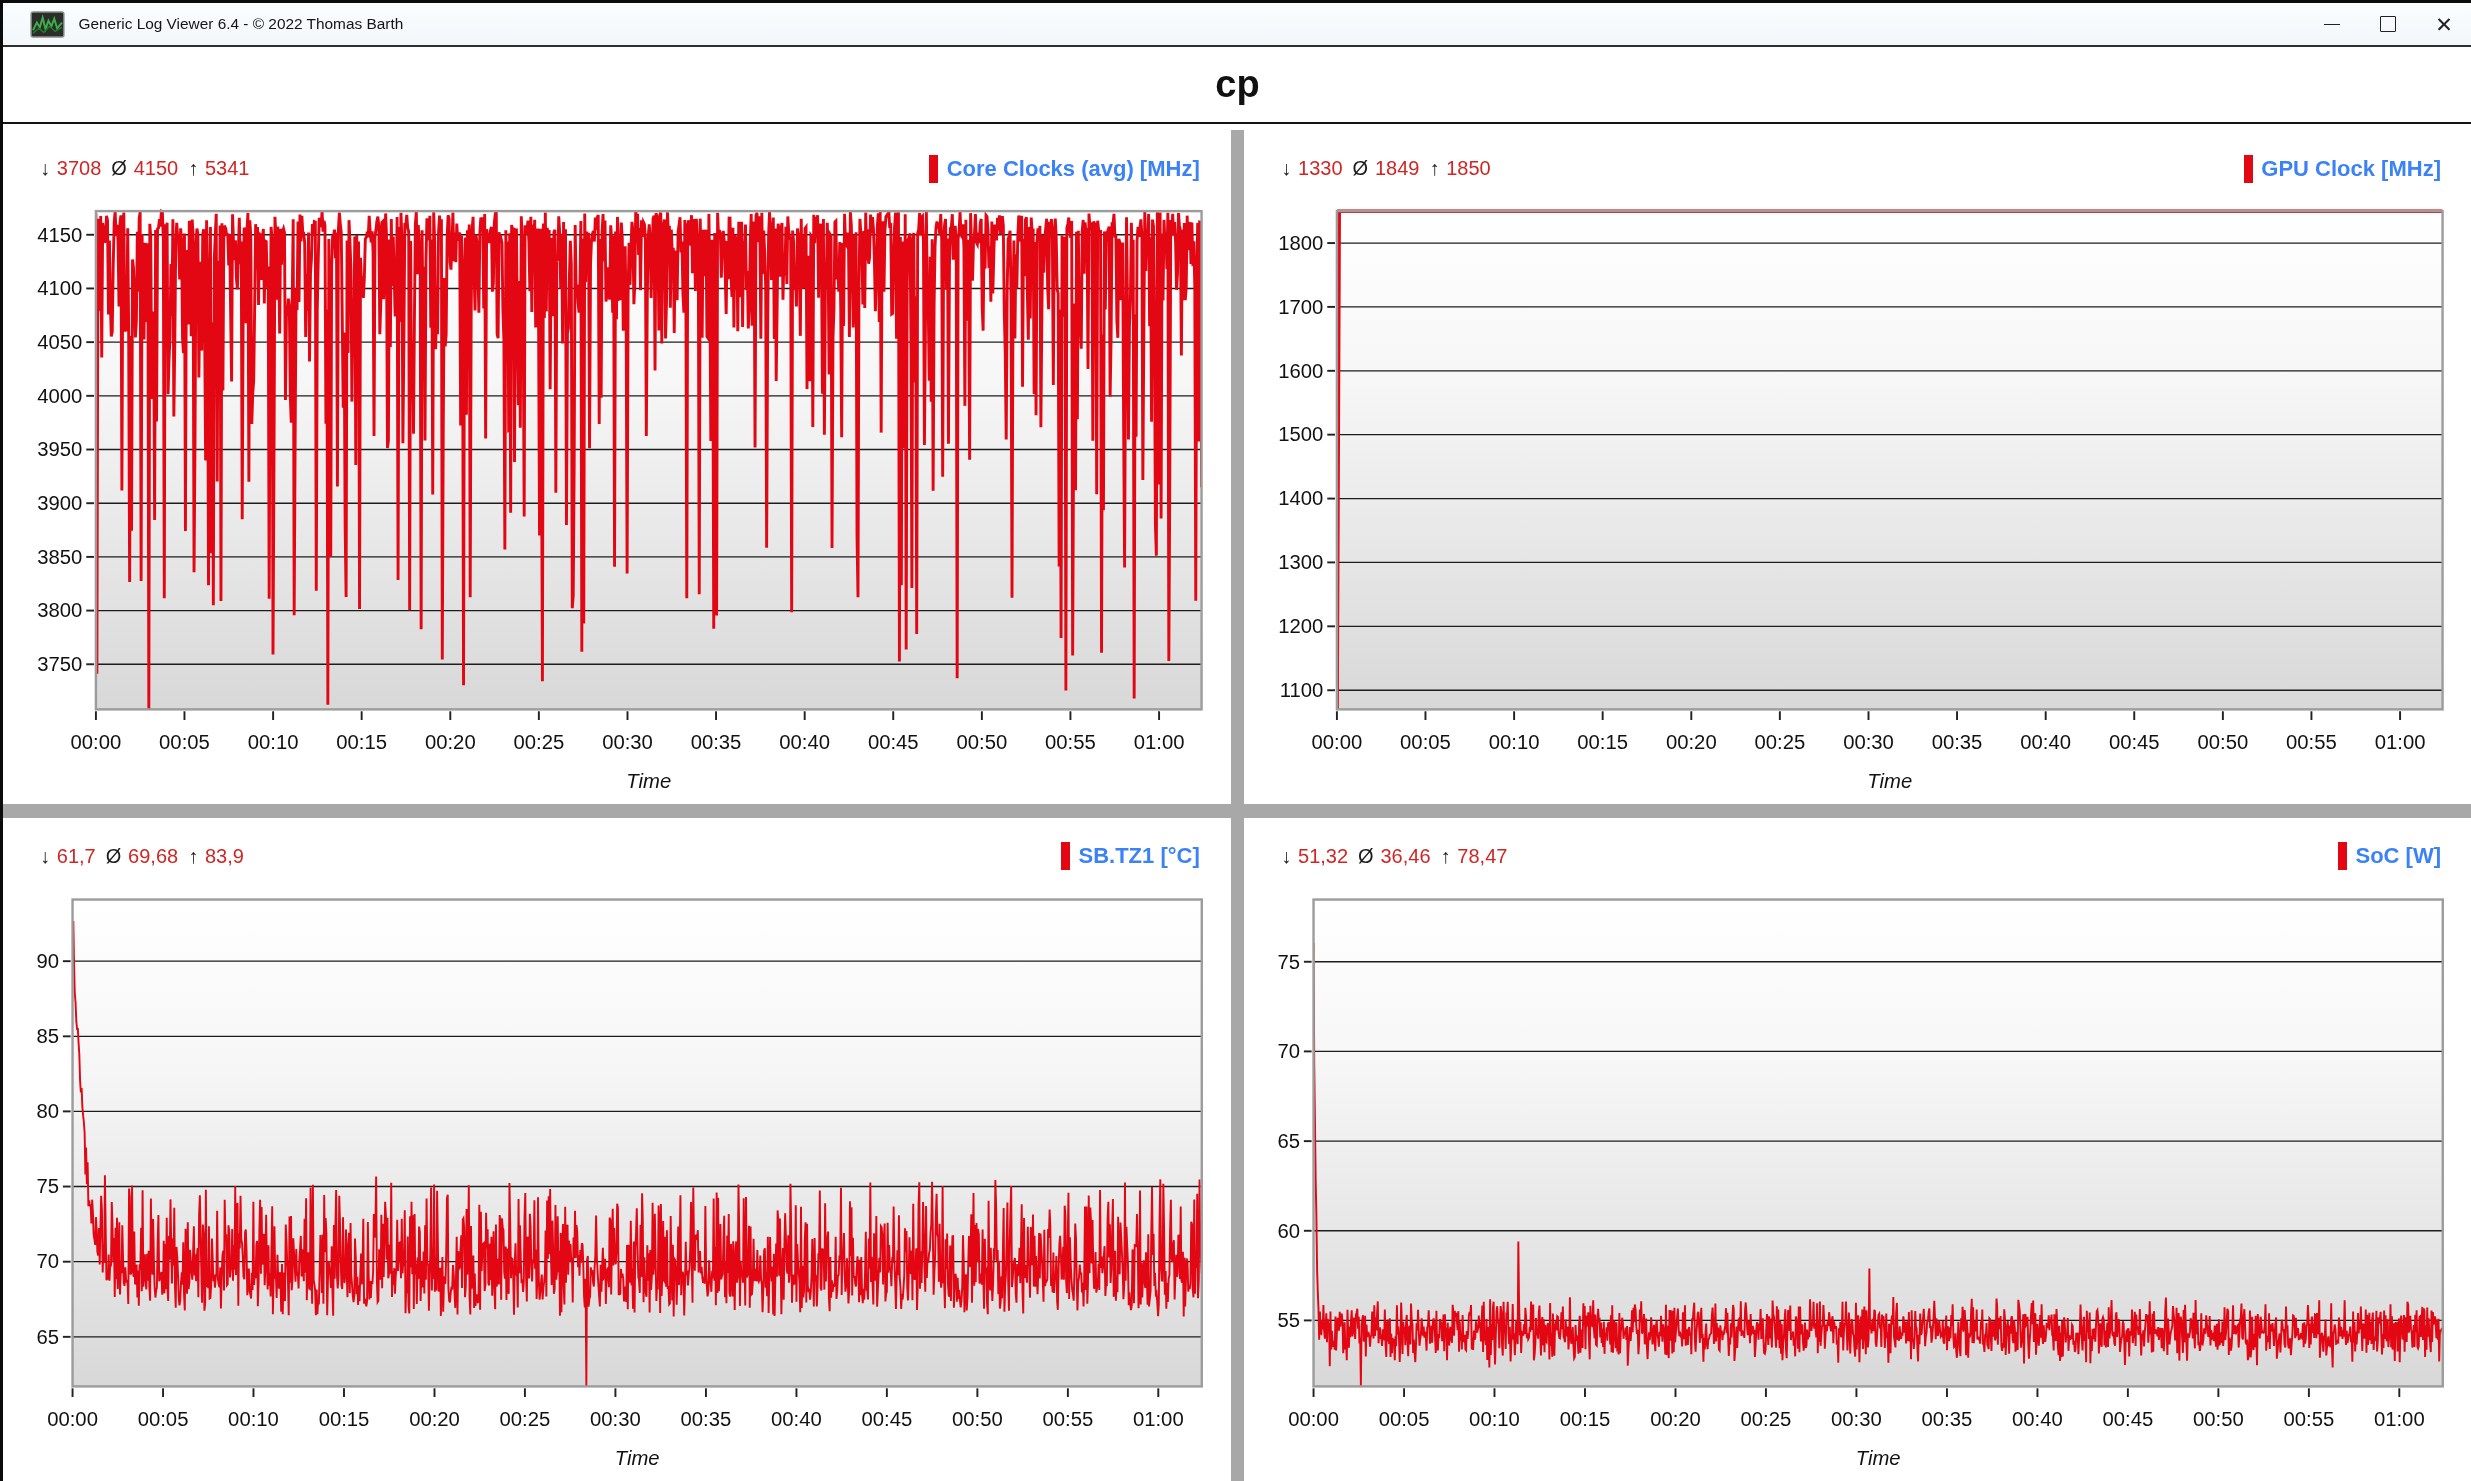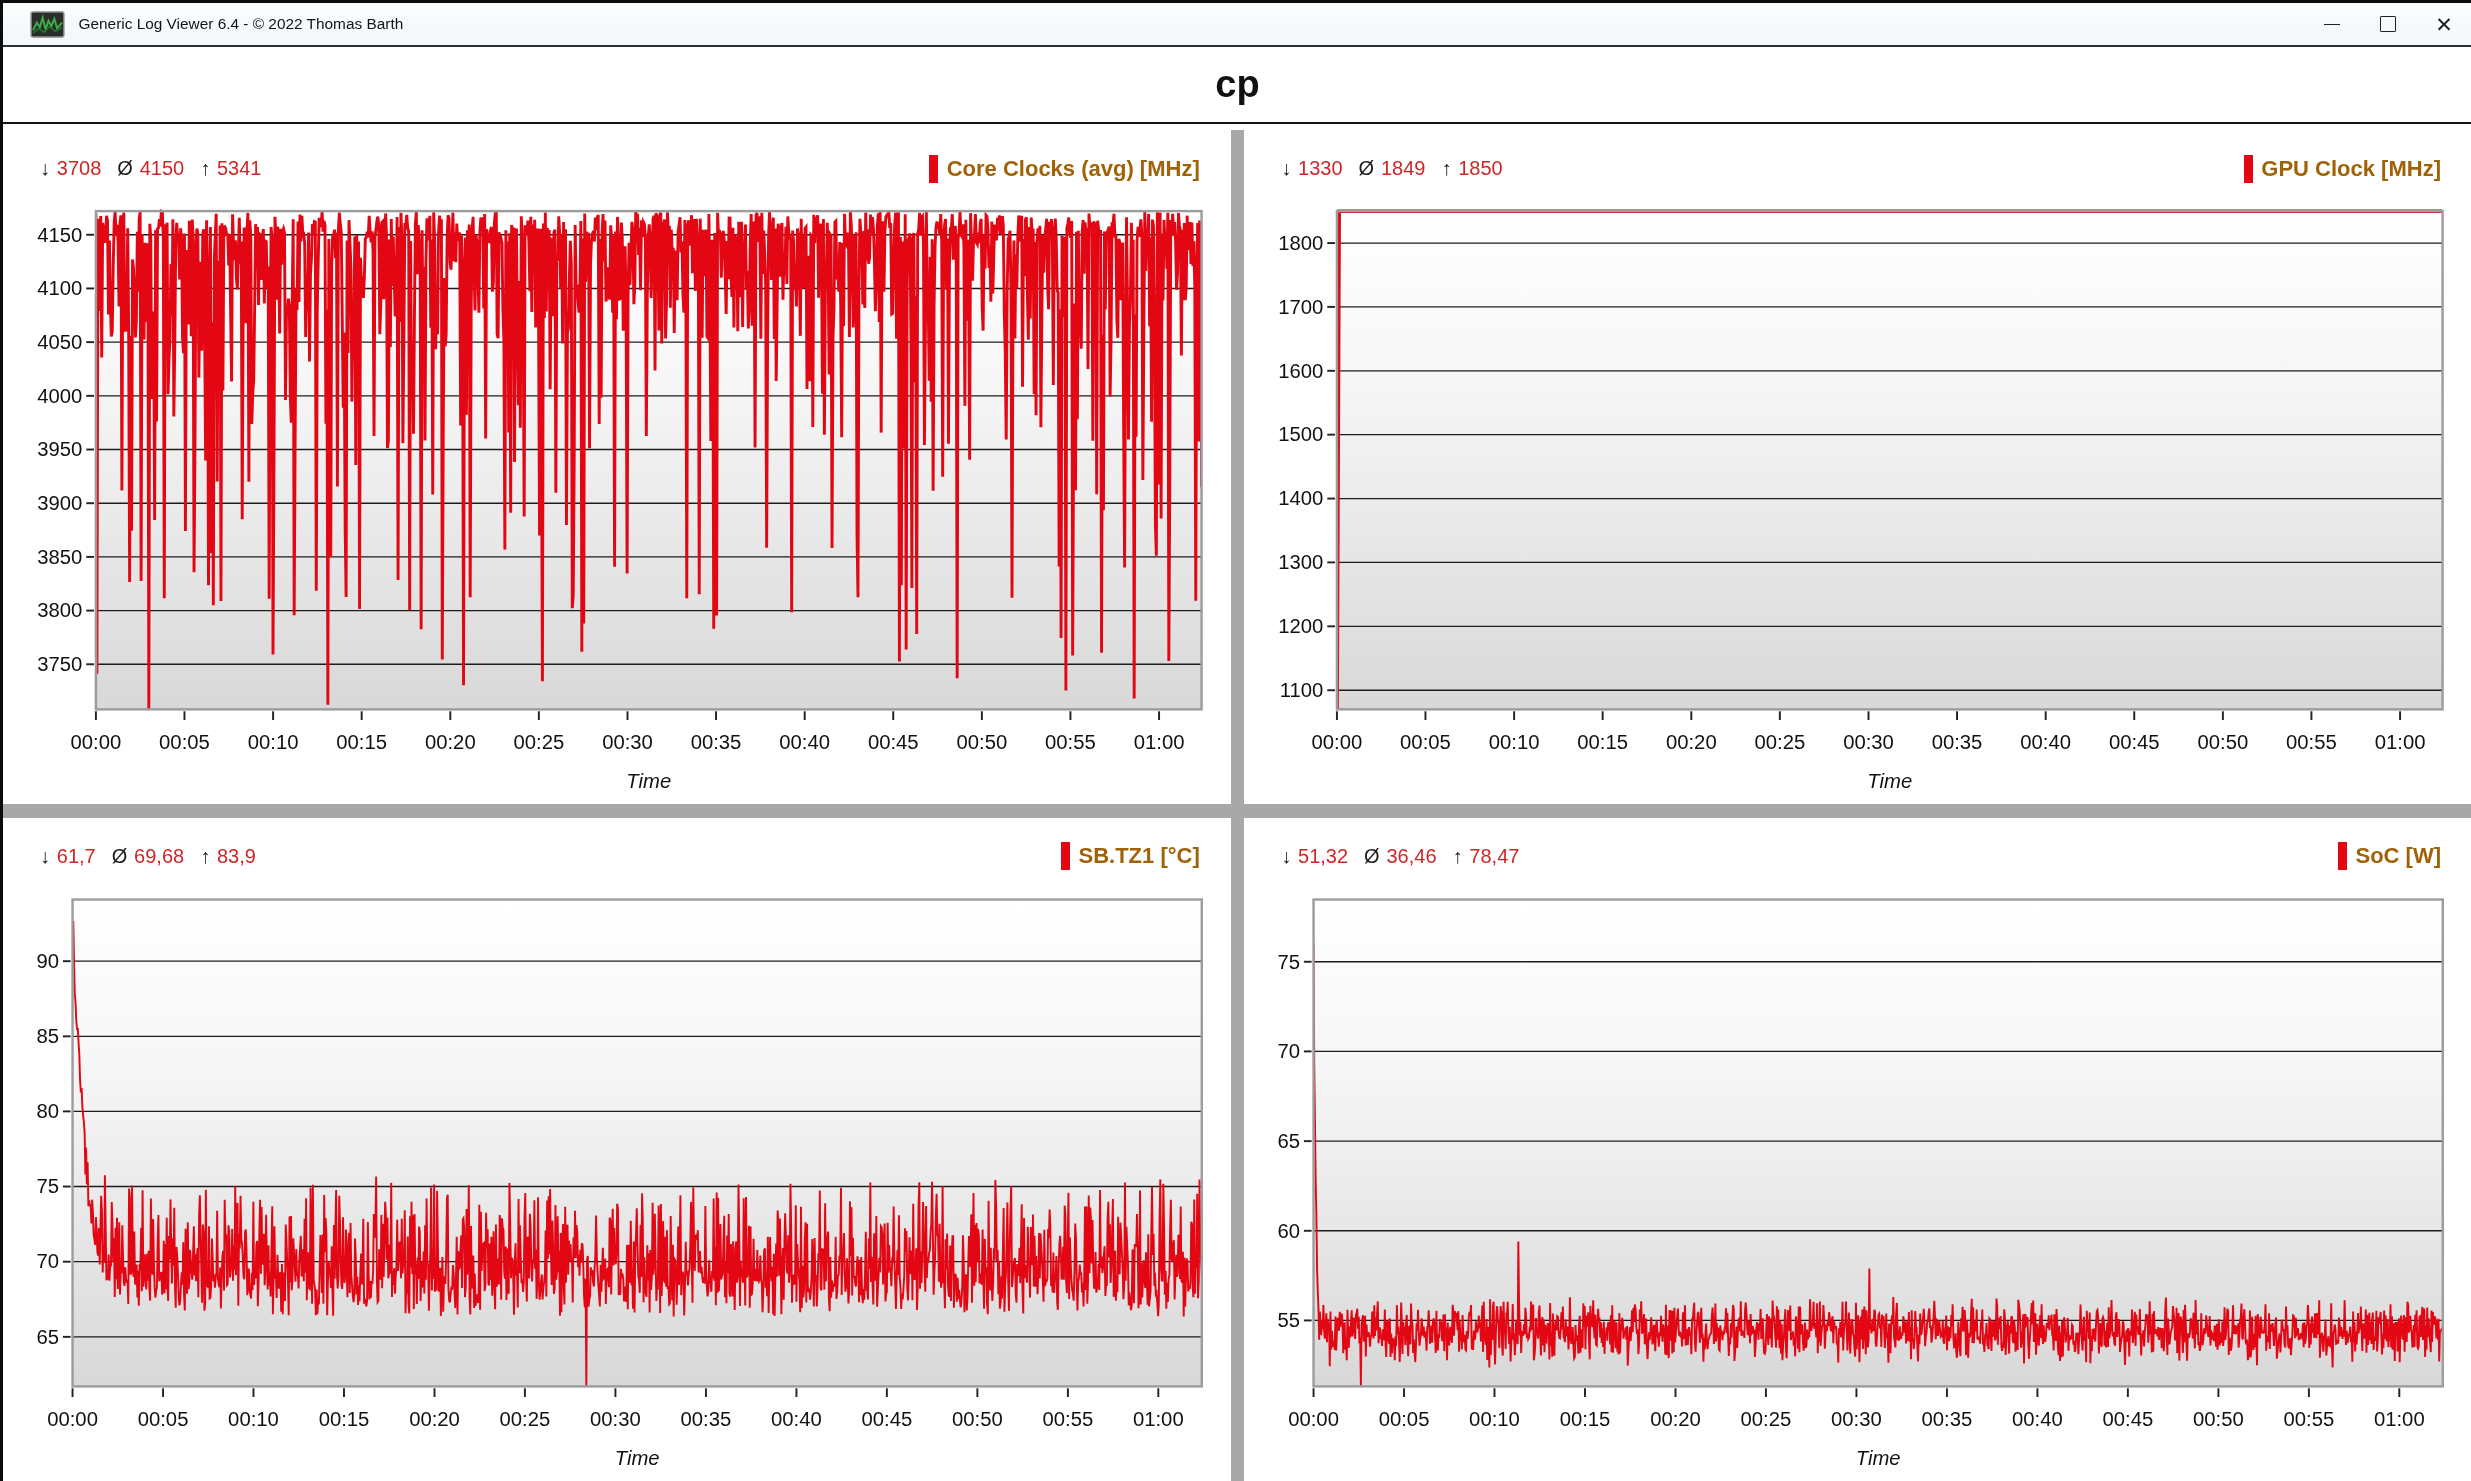--- a/index.html
+++ b/index.html
@@ -21,27 +21,27 @@
   
   .cp-header{height:75px;background:#fff;border-bottom:2.9px solid #141414;
              display:flex;align-items:center;justify-content:center;}
   .cp-title{font-size:38px;font-weight:600;color:#111;}
   
   .chart-grid{position:absolute;top:127px;left:0;right:0;bottom:0;
               display:grid;grid-template-columns:1fr 1fr;grid-template-rows:674px 1fr;
               gap:13.5px;background:#a8a8a8;}
   .quadrant{background:#fff;position:relative;overflow:hidden;}
   .chart-header{display:flex;align-items:center;margin:21px 31px 0 37px;height:35px;}
-  .stats{display:flex;gap:16px;font-size:20px;color:#111;align-items:flex-start;}
+  .stats{display:flex;gap:10px;font-size:20px;color:#111;align-items:flex-start;}
   .stat{white-space:nowrap;}
   .stat .sym{color:#1c1c1c;}
   .stat .num{color:#d02626;margin-left:6.8px;}
   .legend{margin-left:auto;display:flex;align-items:center;gap:8.7px;}
   .legend-swatch{width:8.7px;height:28px;background:#e30613;flex:0 0 auto;}
-  .legend-label{font-weight:700;font-size:22px;color:#a16207;white-space:nowrap;}
+  .legend-label{font-weight:700;font-size:22px;color:#3b82f6;white-space:nowrap;}
   svg.chart{position:absolute;left:0;top:56px;width:100%;height:calc(100% - 56px);display:block;}
   svg.chart text{font-family:"Liberation Sans",sans-serif;fill:#111;}
 </style>
 </head>
 <body>
 
 <div class="window">
 
   <div class="titlebar">
     <svg class="app-icon" viewBox="0 0 36 28">

